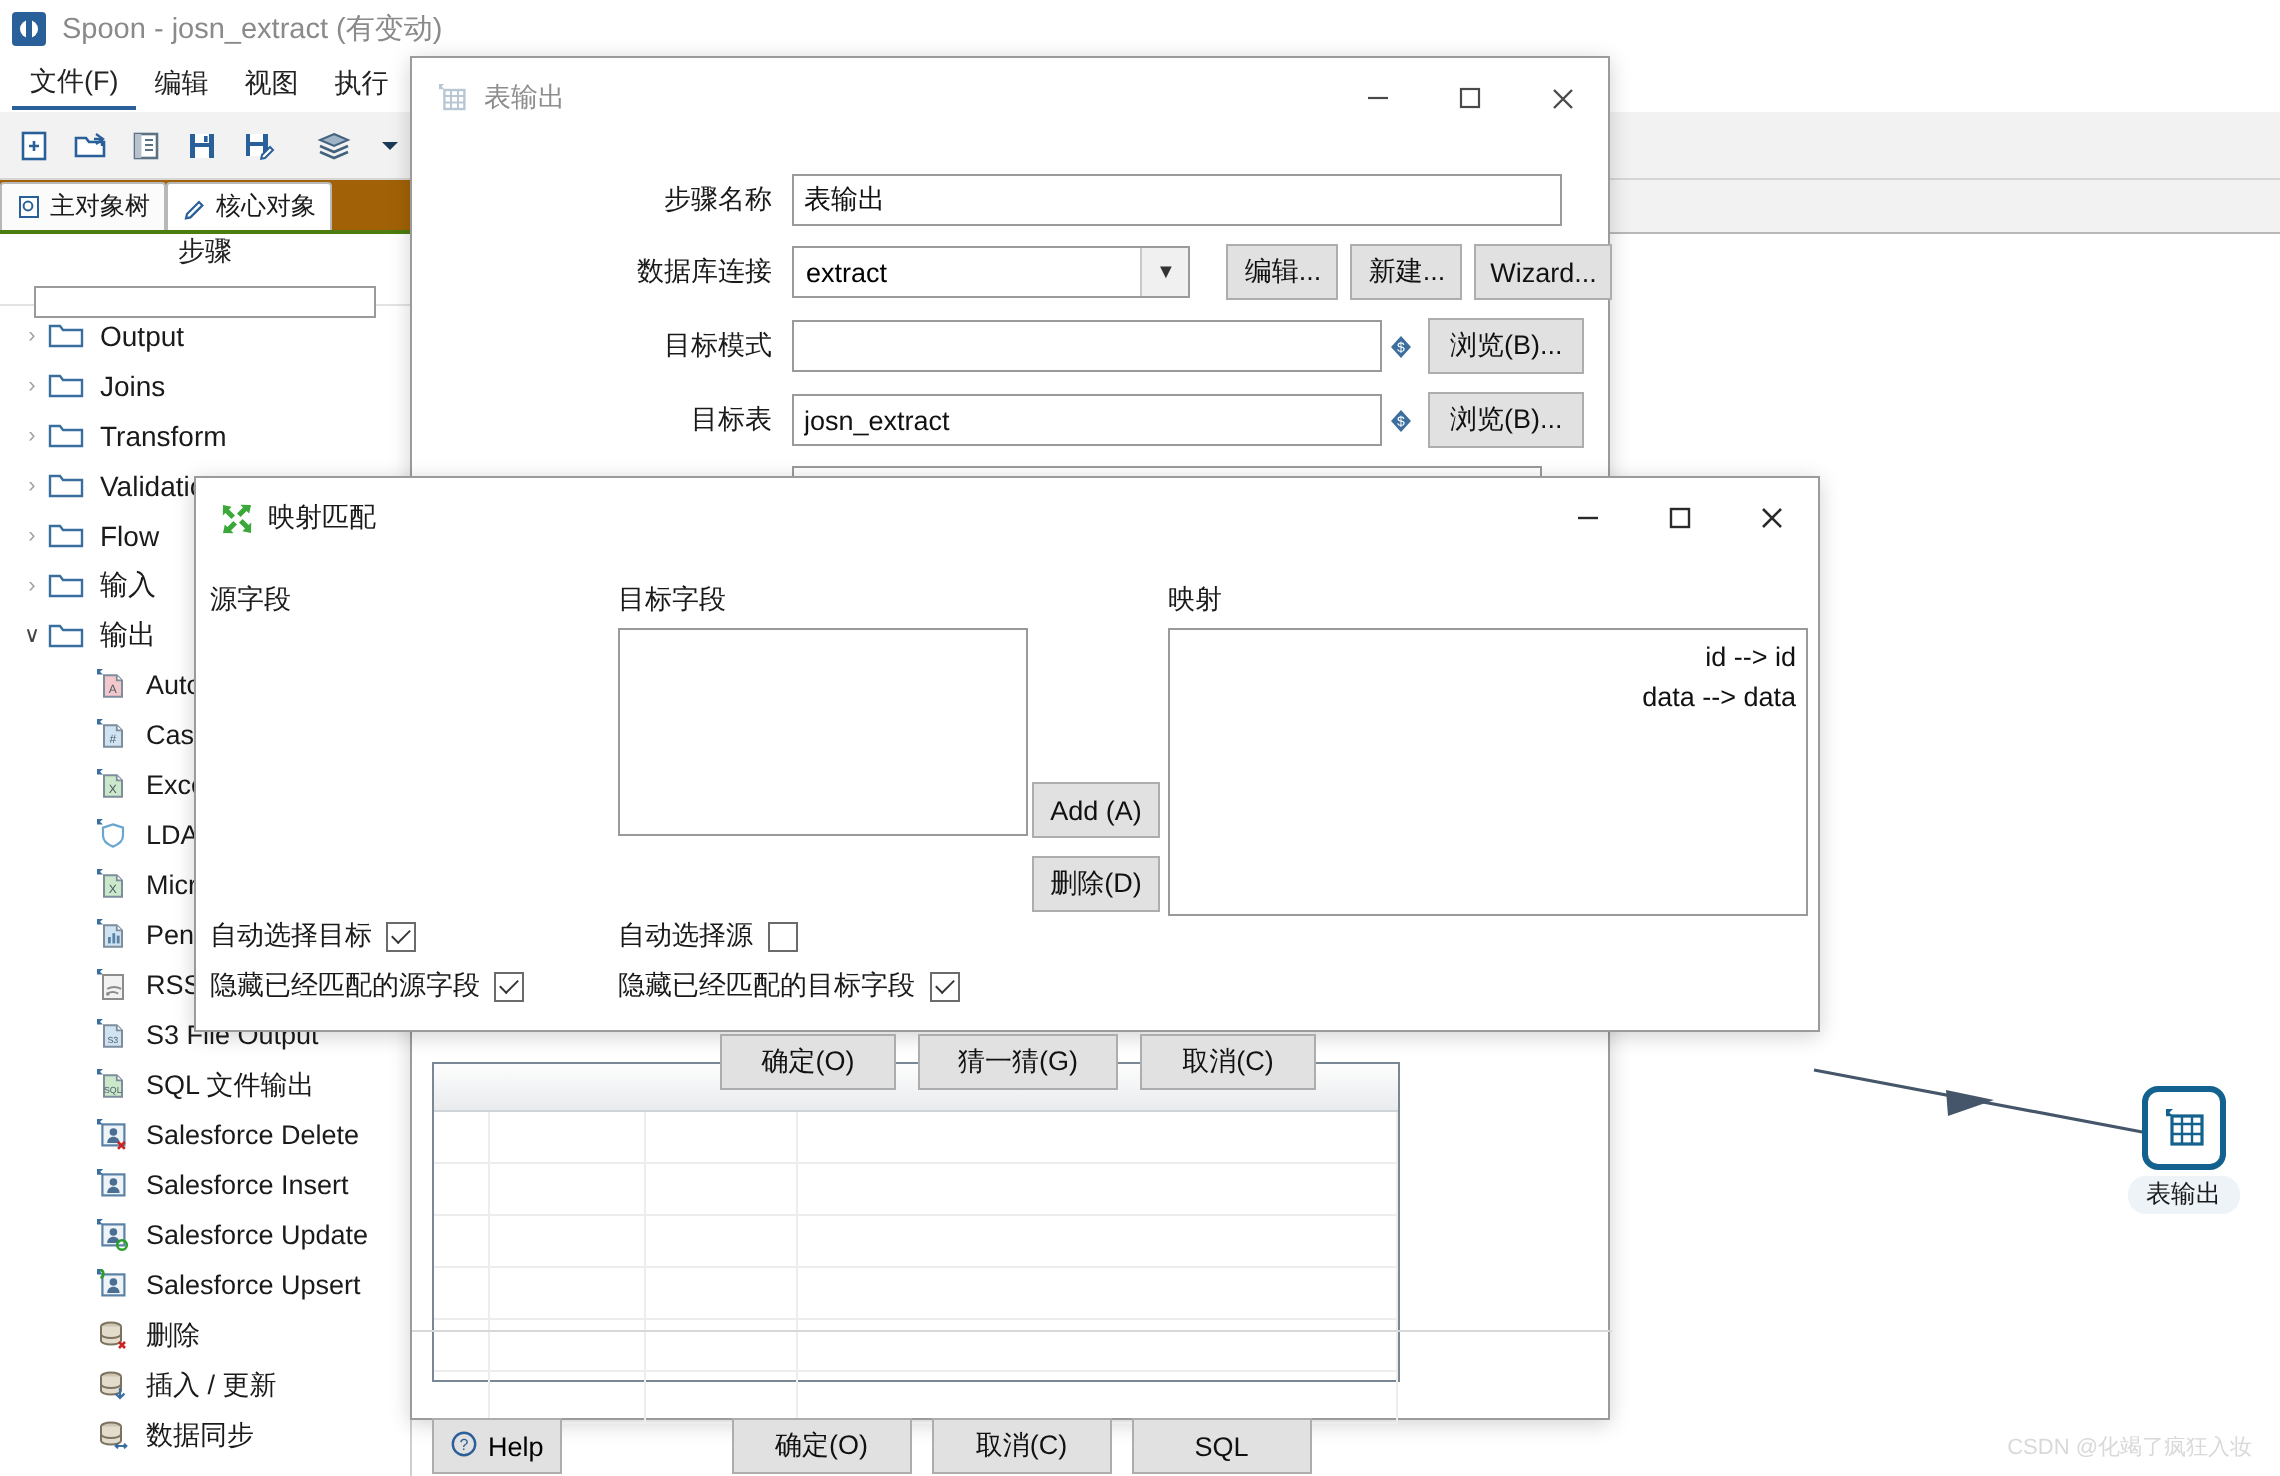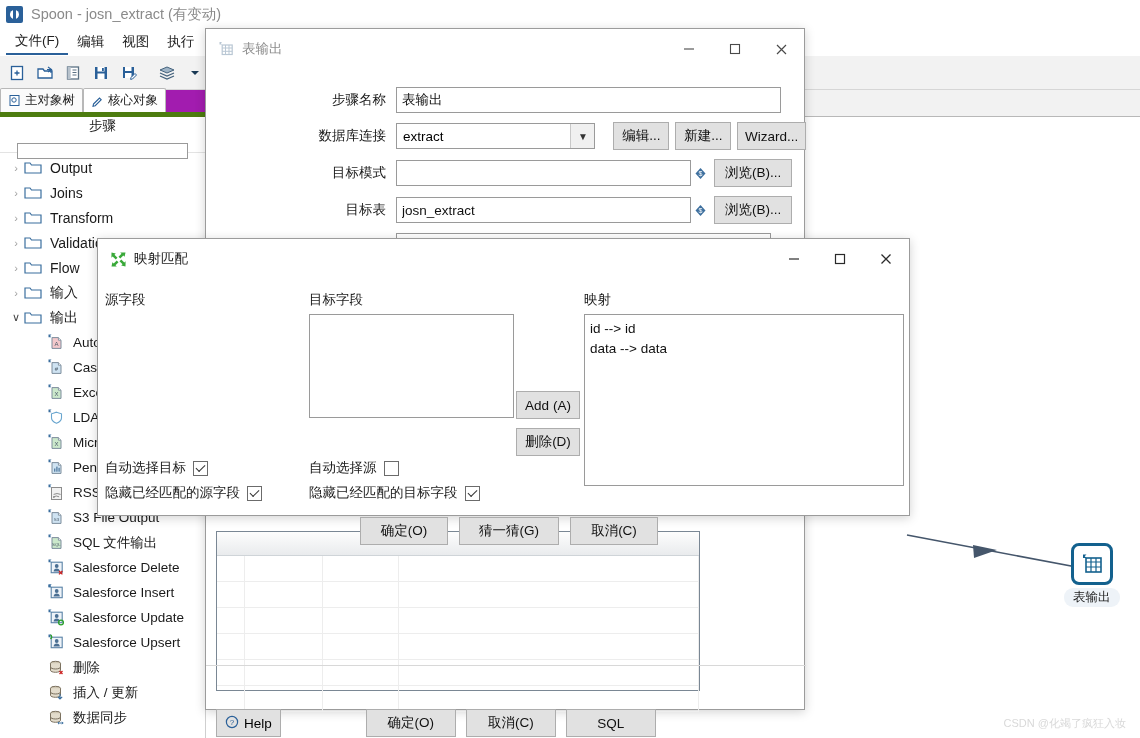--- a/index.html
+++ b/index.html
@@ -70,22 +70,22 @@
     justify-content: center; cursor: default;
   }
   .tb-sep { width: 8px; }
 
   
   .left-panel {
     position: absolute; left: 0; top: 90px; width: 206px; height: 648px;
     background: #ffffff; border-right: 1px solid #cfcfcf;
   }
   .lp-tabs {
-    height: 27px; background: #a21caf; display: flex; align-items: flex-end;
-    border-bottom: 5px solid #4d7c0f; position: relative;
+    height: 27px; background: #a16207; display: flex; align-items: flex-end;
+    border-bottom: 2px solid #4d7c0f; position: relative;
   }
   .lp-tab {
     height: 24px; display: flex; align-items: center; gap: 4px;
     padding: 0 7px; font-size: 12.5px; white-space: nowrap;
     border: 1px solid #b8b8b8; border-bottom: none;
     background: #fbfbfb; color: #1a1a1a;
     border-radius: 2px 2px 0 0;
   }
   .lp-tab.active { background: #ffffff; }
   .tab-ico { width: 13px; height: 13px; flex: none; }
@@ -752,21 +752,21 @@
         <div class="list-box" id="target-list" style="height:104px;"></div>
       </div>
 
       <div style="position:absolute; left:418px; top:112px; display:flex; flex-direction:column; gap:9px;">
         <button class="btn" style="width:64px;">Add (A)</button>
         <button class="btn" style="width:64px;">删除(D)</button>
       </div>
 
       <div style="position:absolute; left:486px; top:12px; width:320px;">
         <div class="cap">映射</div>
-        <div class="list-box" id="mapping-list" style="height:172px;">
+        <div class="list-box" id="mapping-list" style="height:144px;text-align:right;">
             <div class="list-item">id --&gt; id</div>
             <div class="list-item">data --&gt; data</div>
           </div>
       </div>
 
       <div style="position:absolute; left:7px; top:180px;">
         <div class="chk-row">
           <span>自动选择目标</span>
           <span class="chk on"></span>
         </div>

